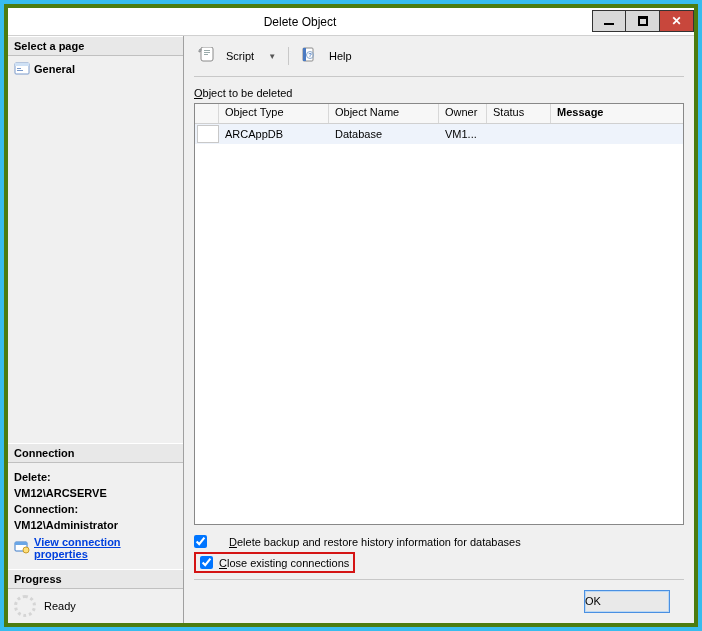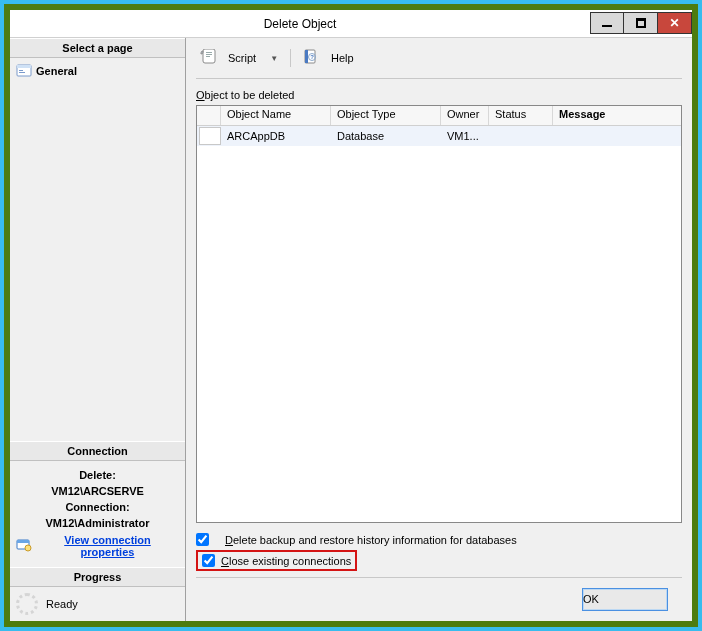--- a/index.html
+++ b/index.html
@@ -11,21 +11,21 @@
     font-size: 11px;
     color: #000;
     width: 702px;
     height: 631px;
     overflow: hidden;
   }
   .window {
     width: 694px;
     height: 623px;
     background: #fff;
-    border: 6px solid #4d7c0f;
+    border: 4px solid #4d7c0f;
     display: flex;
     flex-direction: column;
   }
   .titlebar {
     height: 28px;
     background: #fff;
     display: flex;
     align-items: center;
     border-bottom: 1px solid #d0d0d0;
   }
@@ -58,21 +58,20 @@
     display: flex;
     background: #f0f0f0;
     overflow: hidden;
   }
   .left-pane {
     width: 176px;
     background: #f0f0f0;
     border-right: 1px solid #a0a0a0;
     display: flex;
     flex-direction: column;
-    text-align: center;
   }
   .section-header {
     background: #e8e8e8;
     border-top: 1px solid #fff;
     border-bottom: 1px solid #c0c0c0;
     padding: 3px 6px;
     font-weight: bold;
     font-size: 11px;
   }
   .section-body { padding: 4px 6px; font-size: 11px; font-weight: bold; }
@@ -126,21 +125,21 @@
   .col-name{width:110px;}
   .col-type{width:110px;}
   .col-owner{width:48px;}
   .col-status{width:64px;}
   .col-msg{flex:1;border-right:none;font-weight:bold;}
   .grid-row { display:flex; height:20px; align-items:center;}
   .grid-row.selected{background:#eef3fb;}
   .gc{padding:2px 6px;font-size:11px;white-space:nowrap;overflow:hidden;}
   .row-icon-box{width:22px;height:18px;margin:1px;border:1px solid #c8c8c8;background:#fff;}
   .checks { padding: 8px 0 4px 0;}
-  .check-row { display:flex; align-items:center; gap:16px; padding:2px 0; font-size:11px;}
+  .check-row { display:flex; align-items:center; gap:22px; padding:2px 0; font-size:11px;}
   .check-row input { margin:0; width:13px; height:13px;}
   .highlight-box { border:2px solid #d41414; padding:2px 4px; display:inline-flex; align-items:center; gap:6px;}
   .footer {
     height: 44px;
     background:#f0f0f0;
     border-top:1px solid #c8c8c8;
     display:flex;
     justify-content:flex-end;
     align-items:center;
     gap:8px;
@@ -249,22 +248,22 @@
           </span>
           <span>Help</span>
         </div>
       </div>
 
       <div class="label-row underline-first">Object to be deleted</div>
 
       <div class="grid">
         <div class="grid-head">
           <div class="gh col-icon"></div>
+          <div class="gh col-type">Object Type</div>
           <div class="gh col-name">Object Name</div>
-          <div class="gh col-type">Object Type</div>
           <div class="gh col-owner">Owner</div>
           <div class="gh col-status">Status</div>
           <div class="gh col-msg">Message</div>
         </div>
         <div class="grid-row selected">
           <div class="gc col-icon" style="padding:0 1px;">
               <div class="row-icon-box"></div>
             </div>
           <div class="gc col-name">ARCAppDB</div>
           <div class="gc col-type">Database</div>

